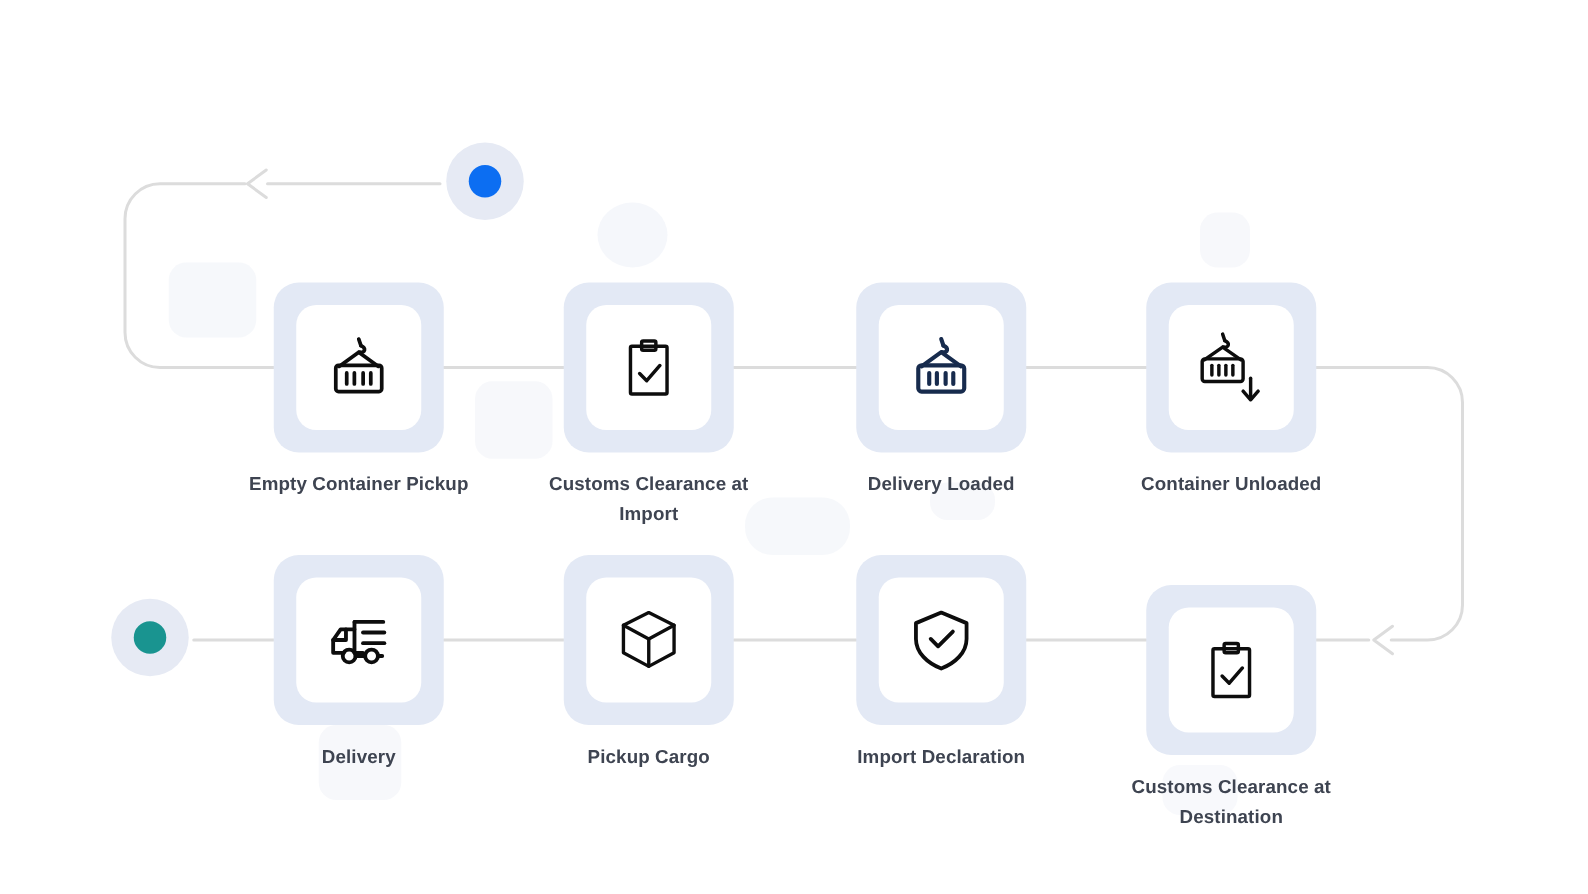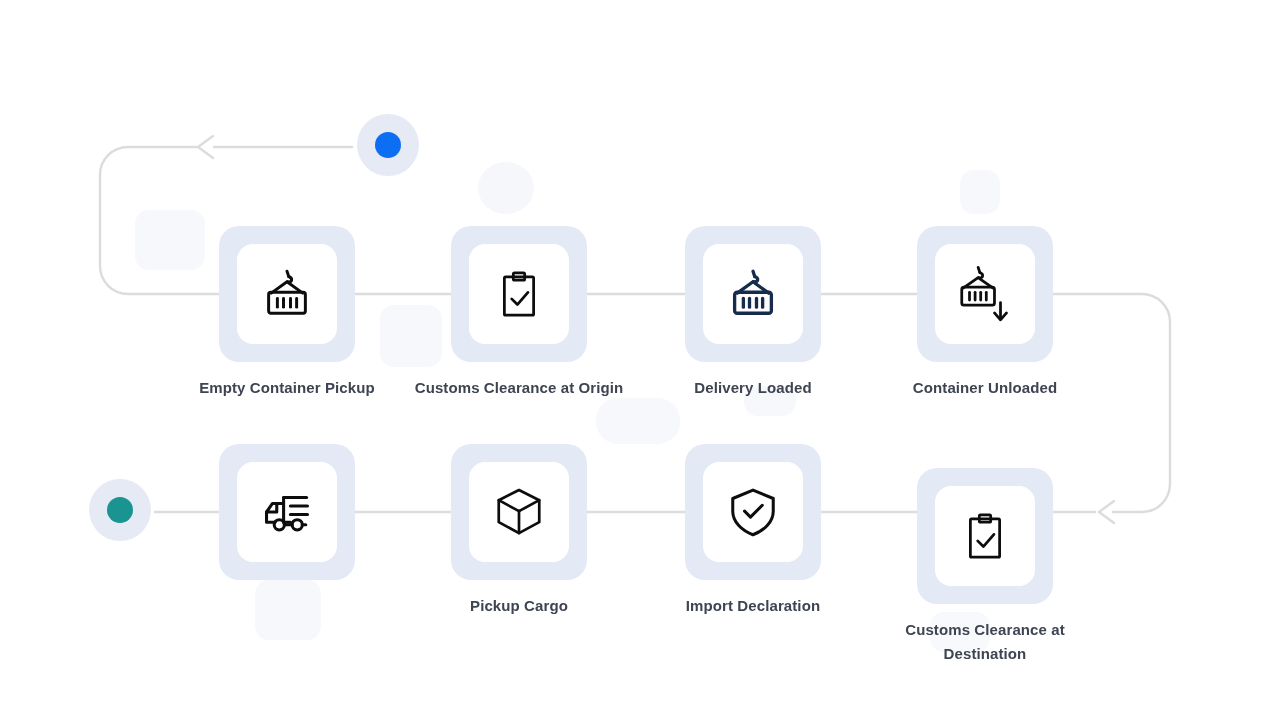--- a/index.html
+++ b/index.html
@@ -170,21 +170,21 @@
       <div class="card-inner">
         <span>
           <svg width="52" height="52" viewBox="0 0 64 64" fill="none" stroke="#0d0d0d" stroke-width="3.4" stroke-linecap="round" stroke-linejoin="round">
             <rect x="14" y="11" width="36" height="47" rx="1.5"></rect>
             <rect x="25" y="6" width="14" height="9" rx="1.5"></rect>
             <polyline points="23,38 30,45 43,30"></polyline>
           </svg>
         </span>
       </div>
     </div>
-    <div class="step-label">Customs Clearance at Origin</div>
+    <div class="step-label">Customs Clearance at Import</div>
   </div>
 
   <div class="step" style="left:685px; top:226px;">
     <div class="card-outer">
       <div class="card-inner">
         <span>
           <svg width="56" height="56" viewBox="0 0 64 64" fill="none" stroke="#172b4d" stroke-width="3.8" stroke-linecap="round" stroke-linejoin="round">
             <path d="M32 6 L34 12"></path>
             <path d="M34 12 C39 14 38 19 33 18"></path>
             <path d="M32 18 L14 31 M32 18 L50 31"></path>
@@ -235,20 +235,21 @@
             <path d="M38 27 L58 27"></path>
             <path d="M38 37 L58 37"></path>
             <circle cx="25" cy="49" r="6"></circle>
             <circle cx="46" cy="49" r="6"></circle>
             <path d="M31 49 L40 49"></path>
             <path d="M52 49 L56 49"></path>
           </svg>
         </span>
       </div>
     </div>
+    <div class="step-label">Delivery</div>
   </div>
 
   <div class="step" style="left:685px; top:444px;">
     <div class="card-outer">
       <div class="card-inner">
         <span>
           <svg width="54" height="54" viewBox="0 0 64 64" fill="none" stroke="#0d0d0d" stroke-width="3.6" stroke-linecap="round" stroke-linejoin="round">
             <path d="M32 6 L56 16 L56 31 C56 44 45 54 32 59 C19 54 8 44 8 31 L8 16 Z"></path>
             <polyline points="22,31 29,38 43,24"></polyline>
           </svg>

